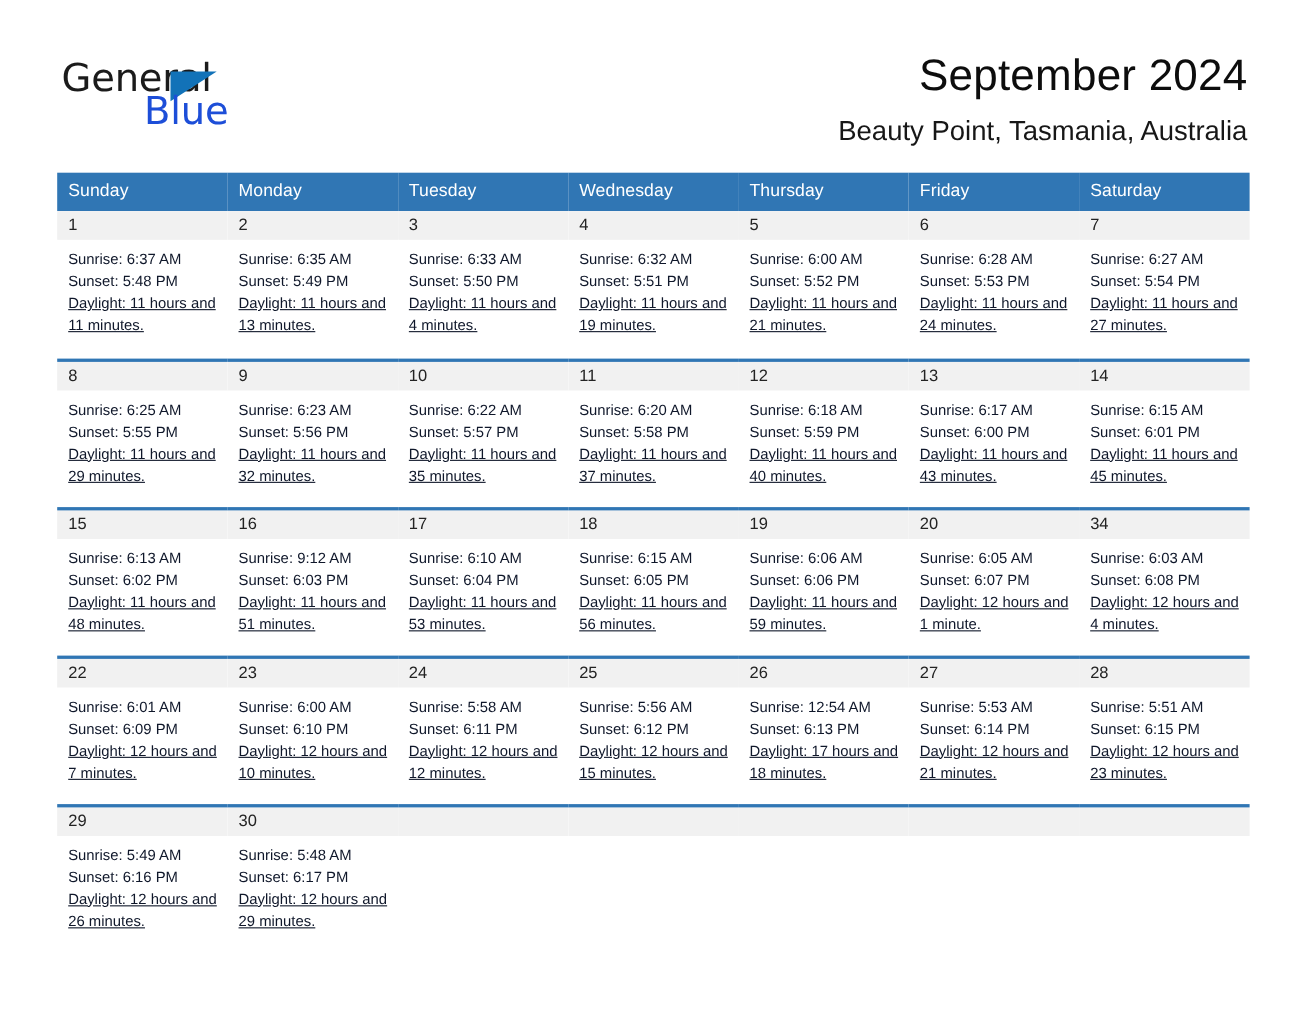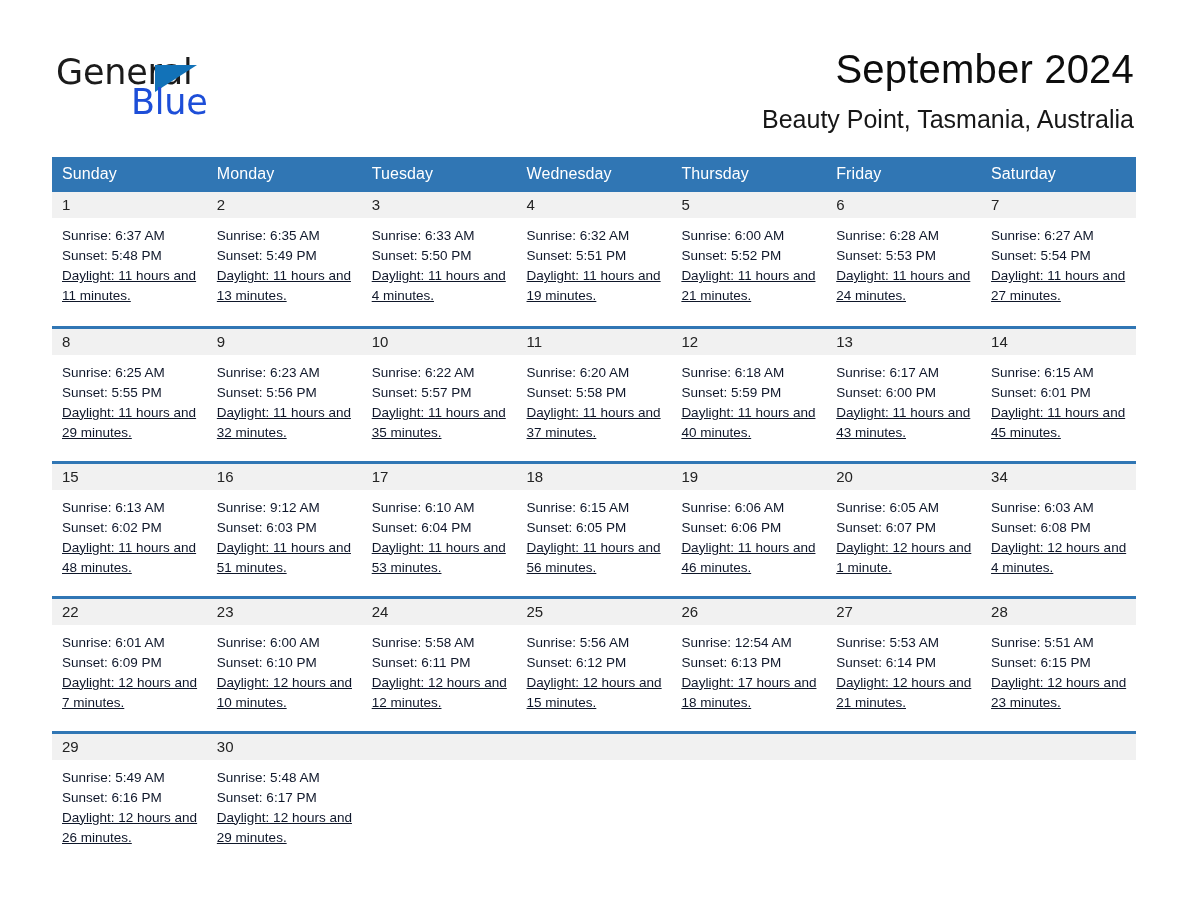--- a/index.html
+++ b/index.html
@@ -351,21 +351,21 @@
               <div>Sunrise: 6:15 AM</div>
               <div>Sunset: 6:05 PM</div>
               <div class="daylight">Daylight: 11 hours and 56 minutes.</div>
             </div>
           </td>
           <td class="day">
             <div class="daynum">19</div>
             <div class="details">
               <div>Sunrise: 6:06 AM</div>
               <div>Sunset: 6:06 PM</div>
-              <div class="daylight">Daylight: 11 hours and 46 minutes.</div>
+              <div class="daylight">Daylight: 11 hours and 59 minutes.</div>
             </div>
           </td>
           <td class="day">
             <div class="daynum">20</div>
             <div class="details">
               <div>Sunrise: 6:05 AM</div>
               <div>Sunset: 6:07 PM</div>
               <div class="daylight">Daylight: 12 hours and 1 minute.</div>
             </div>
           </td>

